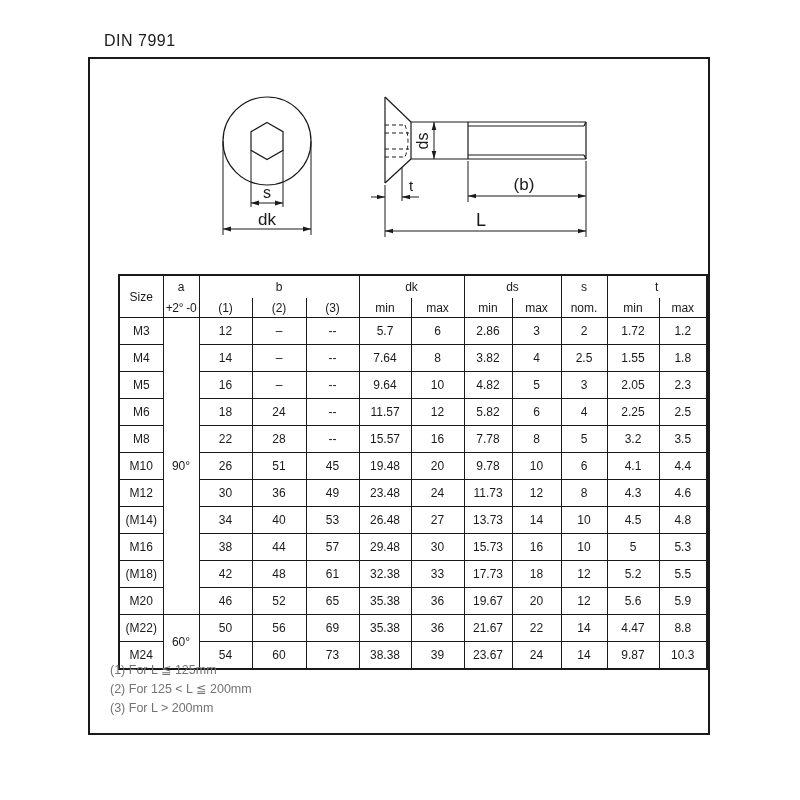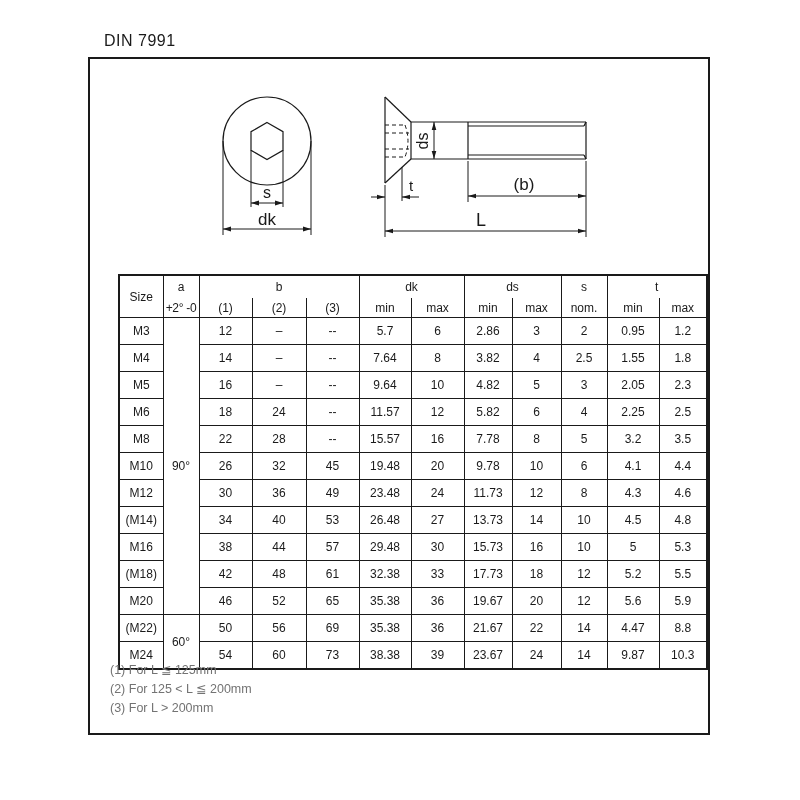--- a/index.html
+++ b/index.html
@@ -140,21 +140,21 @@
           <td>M3</td>
           <td rowspan="11">90°</td>
           <td>12</td>
           <td>–</td>
           <td>--</td>
           <td>5.7</td>
           <td>6</td>
           <td>2.86</td>
           <td>3</td>
           <td>2</td>
-          <td>0.95</td>
+          <td>1.72</td>
           <td>1.2</td>
         </tr>
       <tr>
           <td>M4</td>
           <td>14</td>
           <td>–</td>
           <td>--</td>
           <td>7.64</td>
           <td>8</td>
           <td>3.82</td>
@@ -198,21 +198,21 @@
           <td>16</td>
           <td>7.78</td>
           <td>8</td>
           <td>5</td>
           <td>3.2</td>
           <td>3.5</td>
         </tr>
       <tr>
           <td>M10</td>
           <td>26</td>
-          <td>32</td>
+          <td>51</td>
           <td>45</td>
           <td>19.48</td>
           <td>20</td>
           <td>9.78</td>
           <td>10</td>
           <td>6</td>
           <td>4.1</td>
           <td>4.4</td>
         </tr>
       <tr>

